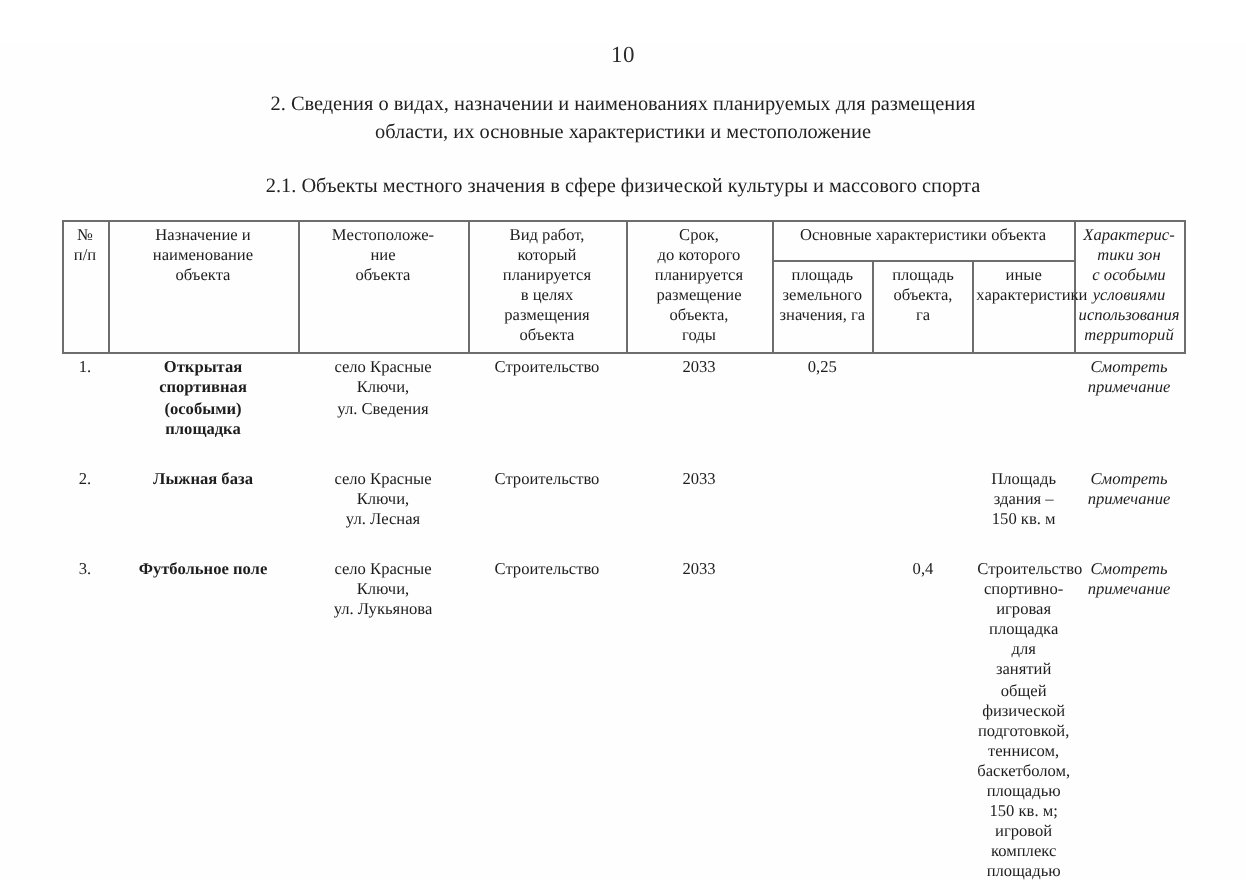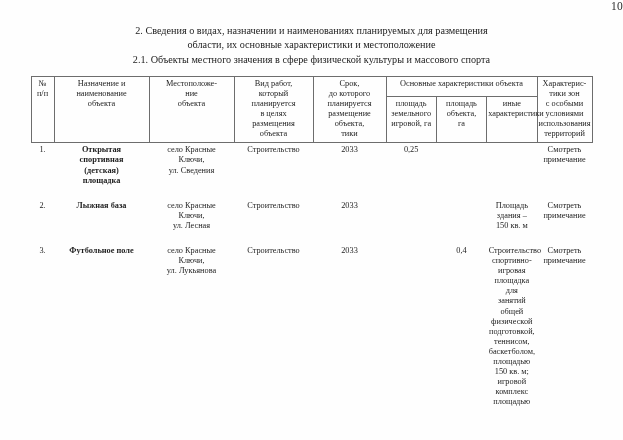--- a/index.html
+++ b/index.html
@@ -15,36 +15,37 @@
     overflow: hidden;
   }
   .page {
     position: relative;
     width: 623px;
     height: 440px;
     box-sizing: border-box;
     background: #fefefe;
   }
   .page-number {
-    text-align: right;
+    text-align: center;
     font-size: 11.5px;
+    margin-top: 22px;
     letter-spacing: 0.3px;
     color: #2b2b2b;
   }
   .titles {
     margin-top: 12px;
     padding: 0 34px;
     text-align: center;
     font-size: 10.2px;
     line-height: 13.6px;
     color: #212121;
   }
   .titles .tline { display: block; white-space: nowrap; }
   .titles .sub {
-    margin-top: 2px;
+    margin-top: 14px;
   }
 
   .table-wrap {
     margin: 9px auto 0 auto;
     width: 562px;
   }
   table.doc-table {
     width: 562px;
     border-collapse: collapse;
     table-layout: fixed;
@@ -67,21 +68,21 @@
     text-align: center;
   }
   td.c-num { width: 20px; }
   td.c-name { width: 92px; }
   td.c-loc { width: 82px; }
   td.c-work { width: 76px; }
   td.c-term { width: 70px; }
   td.c-zem { width: 58px; }
   td.c-obj { width: 48px; }
   td.c-other { width: 64px; }
-  td.c-zone { width: 52px; }
+  td.c-zone { width: 52px; font-style: italic; }
 
   tbody td.c-num { text-align: center; }
   tbody td.c-name { text-align: left; padding-left: 6px; font-weight: bold; }
   tbody td.c-loc,
   tbody td.c-work,
   tbody td.c-term,
   tbody td.c-zem,
   tbody td.c-obj,
   tbody td.c-other,
   tbody td.c-zone { text-align: center; }
@@ -127,57 +128,57 @@
             <span class="cellblock">в целях</span>
             <span class="cellblock">размещения</span>
             <span class="cellblock">объекта</span>
           </td>
           <td class="c-term" rowspan="2">
             <span class="cellblock">Срок,</span>
             <span class="cellblock">до которого</span>
             <span class="cellblock">планируется</span>
             <span class="cellblock">размещение</span>
             <span class="cellblock">объекта,</span>
-            <span class="cellblock">тики</span>
+            <span class="cellblock">годы</span>
           </td>
           <td colspan="3">Основные характеристики объекта</td>
           <td class="c-zone" rowspan="2">
             <span class="cellblock">Характерис-</span>
             <span class="cellblock">тики зон</span>
             <span class="cellblock">с особыми</span>
             <span class="cellblock">условиями</span>
             <span class="cellblock">использования</span>
             <span class="cellblock">территорий</span>
           </td>
         </tr>
         <tr>
           <td class="c-zem">
             <span class="cellblock">площадь</span>
             <span class="cellblock">земельного</span>
-            <span class="cellblock">игровой, га</span>
+            <span class="cellblock">значения, га</span>
           </td>
           <td class="c-obj">
             <span class="cellblock">площадь</span>
             <span class="cellblock">объекта,</span>
             <span class="cellblock">га</span>
           </td>
           <td class="c-other">
             <span class="cellblock">иные</span>
             <span class="cellblock">характеристики</span>
           </td>
         </tr>
       </thead>
       <tbody>
 
       <tr>
             <td class="c-num">1.</td>
             <td class="c-name">
               <span class="cellblock">Открытая</span>
               <span class="cellblock">спортивная</span>
-              <span class="cellblock">(детская)</span>
+              <span class="cellblock">(особыми)</span>
               <span class="cellblock">площадка</span>
             </td>
             <td class="c-loc">
               <span class="cellblock">село Красные</span>
               <span class="cellblock">Ключи,</span>
               <span class="cellblock">ул. Сведения</span>
             </td>
             <td class="c-work">
               <span class="cellblock">Строительство</span>
             </td>

